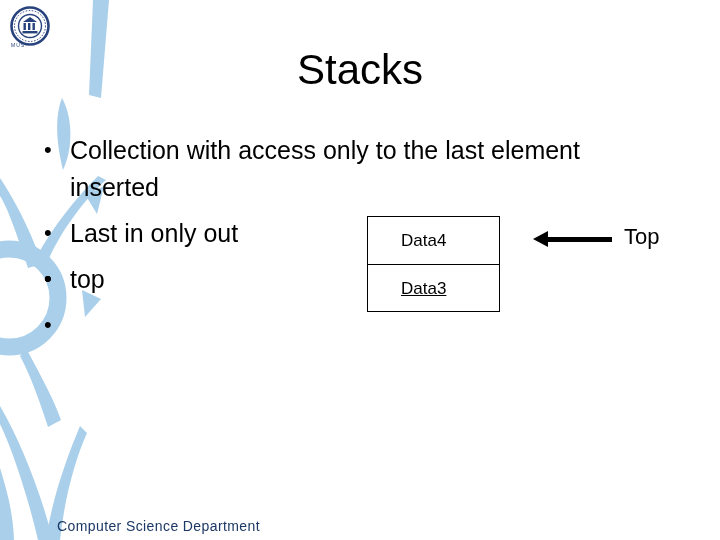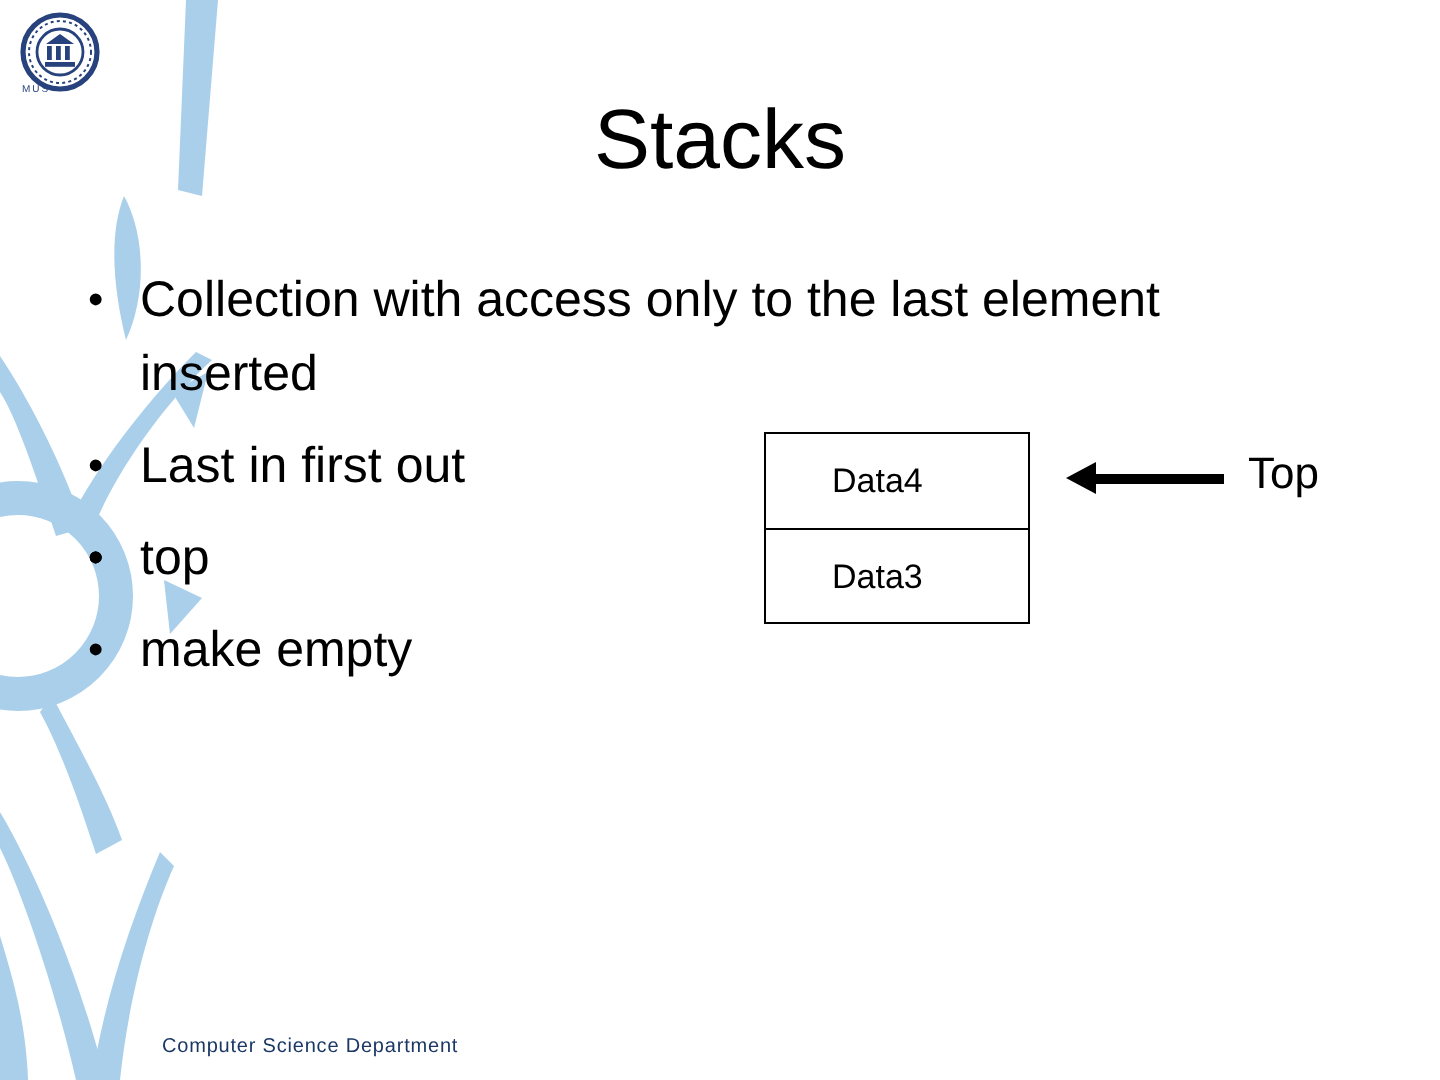--- a/index.html
+++ b/index.html
@@ -49,34 +49,34 @@
     margin-bottom: 9px;
     max-width: 540px;
   }
   .bullets li .marker {
     position: absolute; left: 2px; top: -1px;
     font-size: 22px;
   }
 
   
   .stack-box {
-    position: absolute; left: 382px; top: 216px;
+    position: absolute; left: 367px; top: 216px;
     width: 133px;
     border: 1px solid #000000;
     background: #ffffff;
     z-index: 2;
   }
   .stack-cell {
     height: 47px;
     line-height: 47px;
     padding-left: 33px;
     font-size: 17px;
     background: #ffffff;
   }
-  .stack-cell + .stack-cell { border-top: 1px solid #000000; }
+  .stack-cell + .stack-cell { border-top: 1px solid #000000; text-decoration: underline; }
 
   
   .top-arrow { position: absolute; left: 533px; top: 231px; width: 79px; height: 16px; z-index: 2; }
   .top-arrow .head {
     position: absolute; left: 0; top: 0;
     width: 0; height: 0;
     border-top: 8px solid transparent;
     border-bottom: 8px solid transparent;
     border-right: 15px solid #000000;
   }
@@ -87,25 +87,24 @@
   .top-label {
     position: absolute; left: 624px; top: 224px;
     font-size: 22px;
     color: #000000;
     z-index: 2;
   }
 
   
   .footer {
     position: absolute; left: 57px; top: 518px;
-    font-size: 10px;
+    font-size: 14px;
     color: #1B3865;
     letter-spacing: 0.4px;
     z-index: 2;
-    margin-left: 24px;
   }
 </style>
 </head>
 <body>
 
 <div class="slide">
 
   <svg class="deco" viewBox="0 0 120 540" aria-hidden="true">
     <g fill="#A9CFEA" stroke="none">
 
@@ -145,35 +144,34 @@
 
   <h1 class="title">Stacks</h1>
 
   <ul class="bullets">
     <li>
       <span class="marker">•</span>
       <span>Collection with access only to the last element inserted</span>
     </li>
     <li>
       <span class="marker">•</span>
-      <span>Last in first out</span>
+      <span>Last in only out</span>
     </li>
     <li>
       <span class="marker">•</span>
     </li>
     <li>
       <span class="marker">•</span>
     </li>
     <li>
       <span class="marker">•</span>
       <span>top</span>
     </li>
     <li>
       <span class="marker">•</span>
-      <span>make empty</span>
     </li>
   </ul>
 
   <div class="stack-box">
     <div class="stack-cell">Data4</div>
     <div class="stack-cell">Data3</div>
   </div>
 
   <div class="top-arrow">
     <div class="head"></div>

